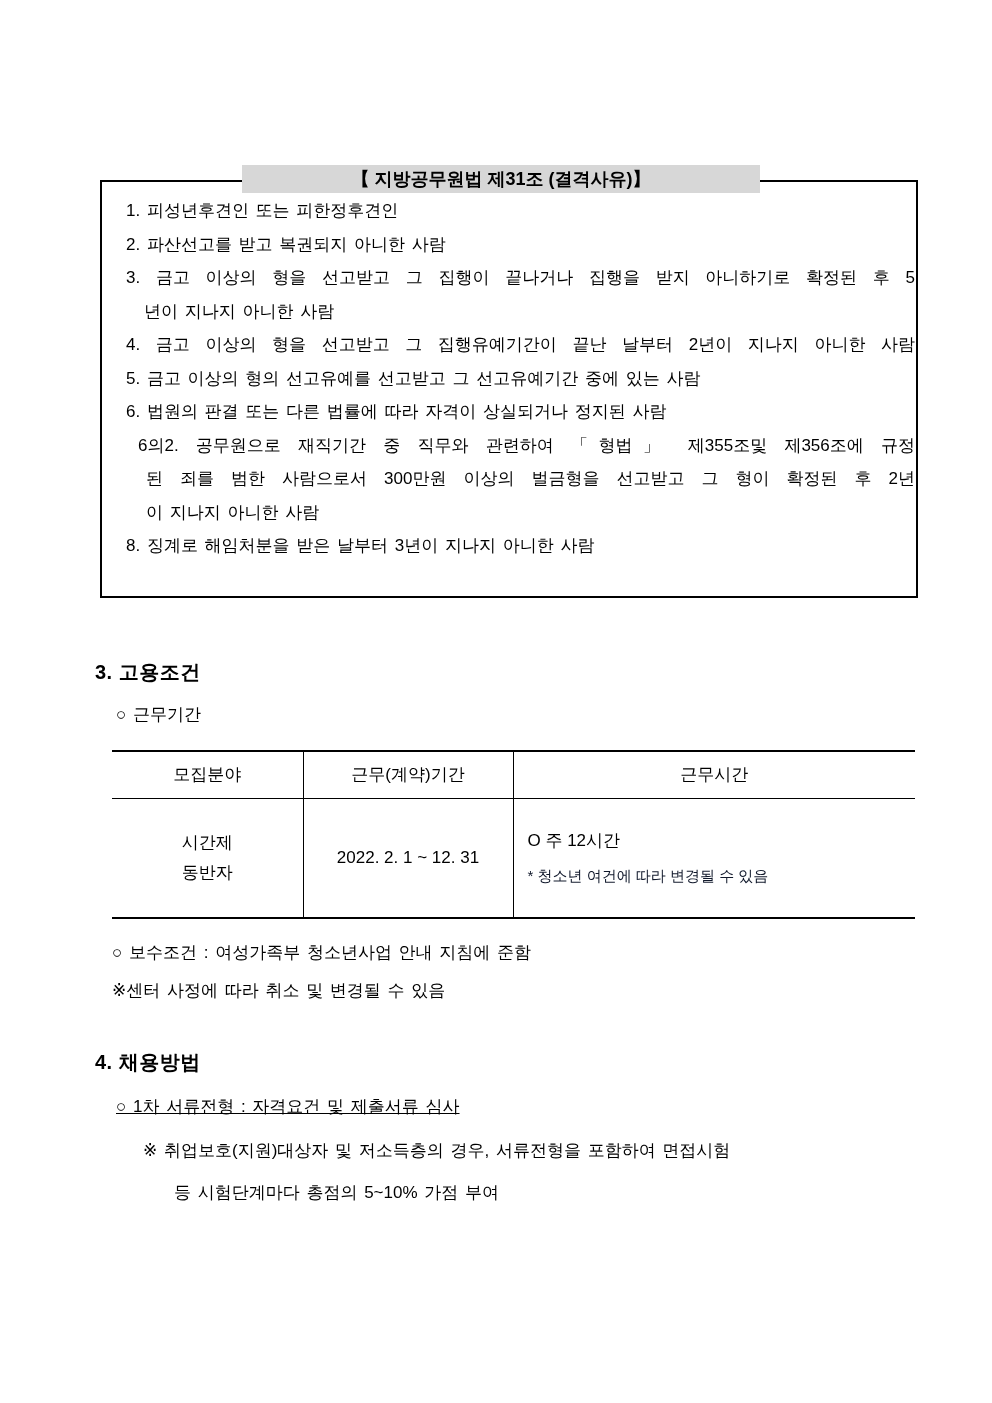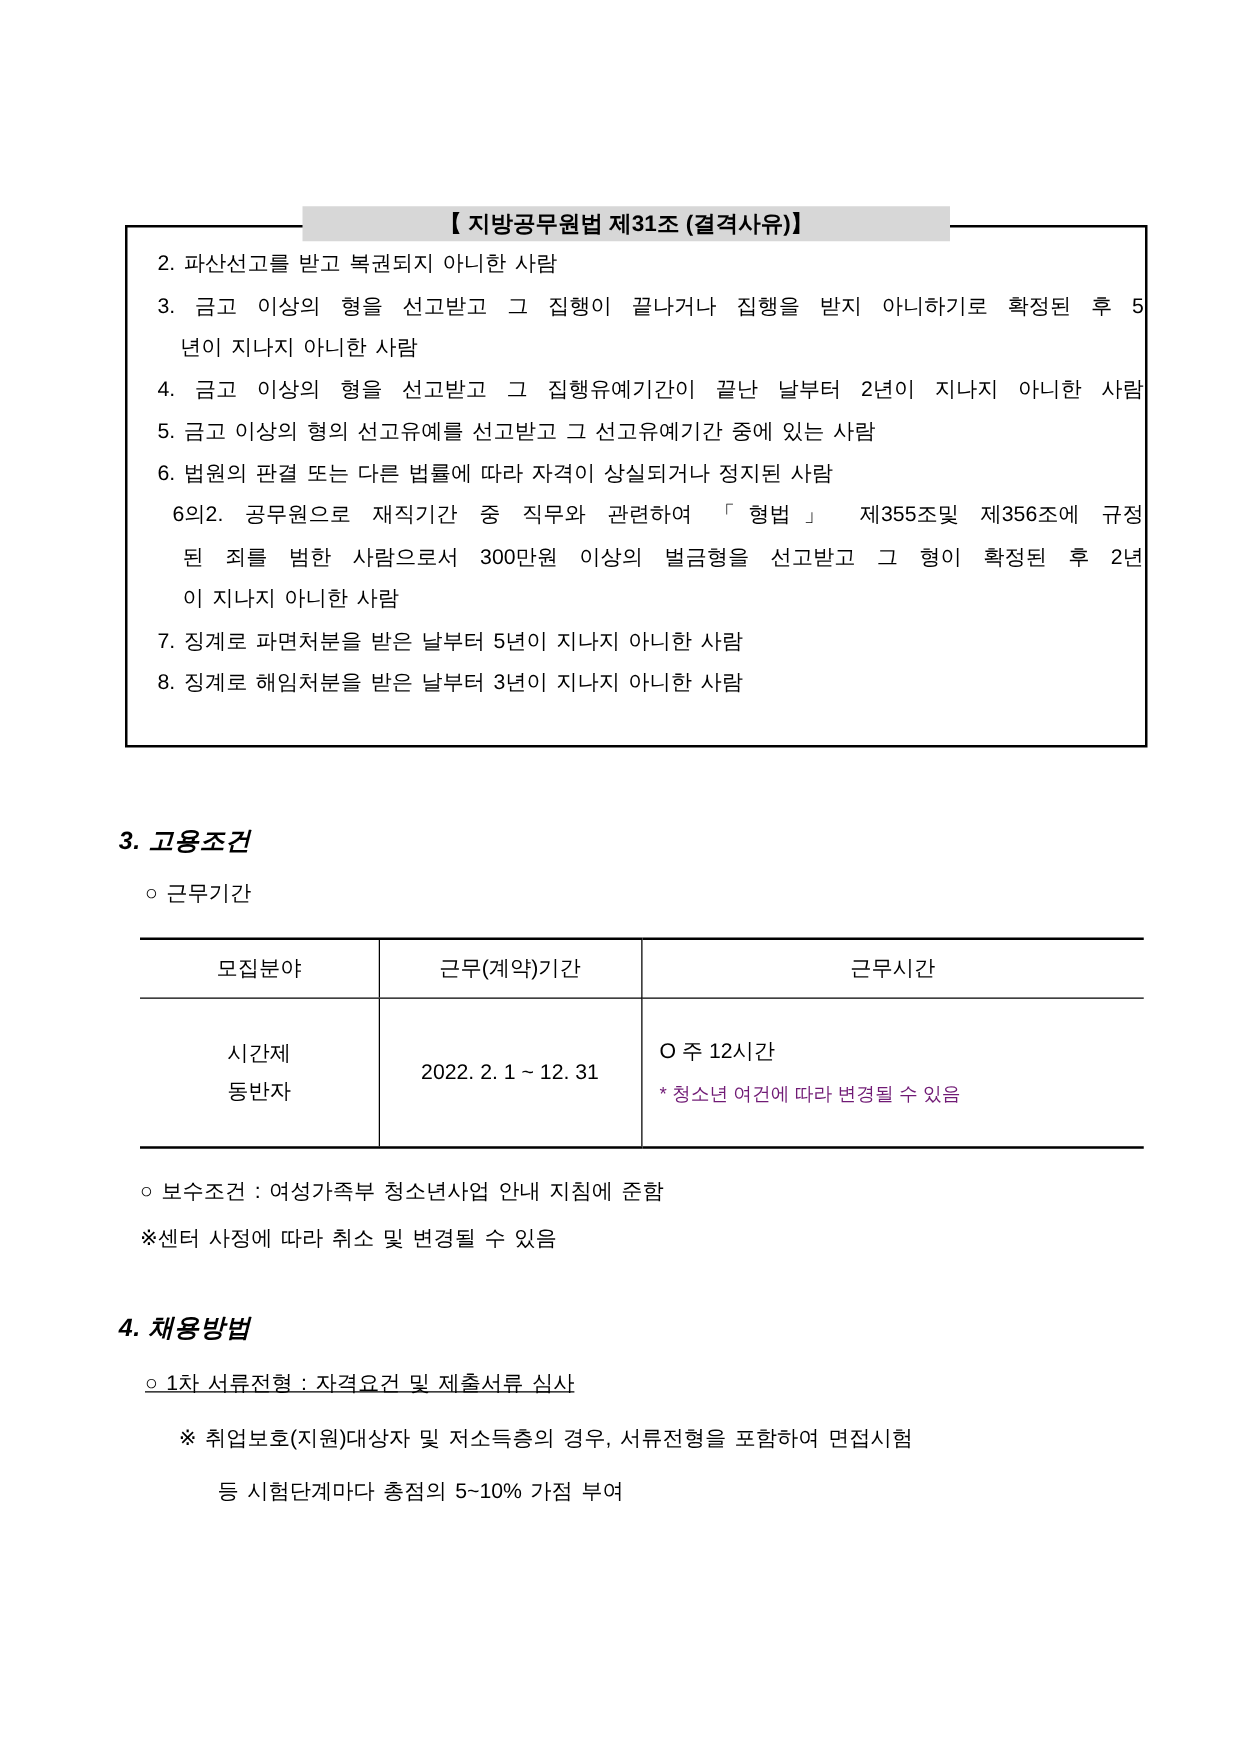--- a/index.html
+++ b/index.html
@@ -51,21 +51,20 @@
   .law-lines .ln-subcont { padding-left: 20px; }
   .law-lines .stretch { text-align-last: justify; white-space: normal; }
 
   
   .sec-heading {
     position: absolute;
     font-size: 20px;
     font-weight: 800;
     letter-spacing: 0.5px;
     white-space: nowrap;
-    font-style: italic;
   }
   .body-line {
     position: absolute;
     font-size: 17px;
     word-spacing: 2px;
     white-space: nowrap;
   }
 
   
   .cond-table {
@@ -89,40 +88,40 @@
   }
   .cond-table tr.bod td {
     height: 120px;
     vertical-align: middle;
     border-bottom: 2px solid #000;
   }
   .cond-table td.mid { border-left: 1.5px solid #000; border-right: 1.5px solid #000; }
   .cell-center { text-align: center; line-height: 30px; }
   .hours-cell { padding-left: 14px; }
   .hours-main { font-size: 17px; line-height: 22px; margin-bottom: 14px; }
-  .hours-note { font-size: 15px; line-height: 20px; color: #701a75; }
+  .hours-note { font-size: 15px; line-height: 20px; color: #0f172a; }
 </style>
 </head>
 <body>
 
 <div class="page">
 
   <div class="law-title">【 지방공무원법 제31조 (결격사유)】</div>
   <div class="law-box"></div>
   <div class="law-lines">
+    <div class="ln">1. 피성년후견인 또는 피한정후견인</div>
     <div class="ln">2. 파산선고를 받고 복권되지 아니한 사람</div>
     <div class="ln stretch">3. 금고 이상의 형을 선고받고 그 집행이 끝나거나 집행을 받지 아니하기로 확정된 후 5</div>
     <div class="ln-cont">년이 지나지 아니한 사람</div>
     <div class="ln stretch">4. 금고 이상의 형을 선고받고 그 집행유예기간이 끝난 날부터 2년이 지나지 아니한 사람</div>
     <div class="ln">5. 금고 이상의 형의 선고유예를 선고받고 그 선고유예기간 중에 있는 사람</div>
     <div class="ln">6. 법원의 판결 또는 다른 법률에 따라 자격이 상실되거나 정지된 사람</div>
     <div class="ln-sub stretch">6의2. 공무원으로 재직기간 중 직무와 관련하여 「형법」 제355조및 제356조에 규정</div>
     <div class="ln-subcont stretch">된 죄를 범한 사람으로서 300만원 이상의 벌금형을 선고받고 그 형이 확정된 후 2년</div>
     <div class="ln-subcont">이 지나지 아니한 사람</div>
-    <div class="ln">7. 징계로 파면처분을 받은 날부터 5년이 지나지 아니한 사람</div>
     <div class="ln">8. 징계로 해임처분을 받은 날부터 3년이 지나지 아니한 사람</div>
   </div>
 
   <div class="sec-heading" style="left:95px; top:614px;">3. 고용조건</div>
   <div class="body-line" style="left:116px; top:658px;">○ 근무기간</div>
 
   <table class="cond-table">
     <colgroup>
         <col class="c1">
         <col class="c2">

